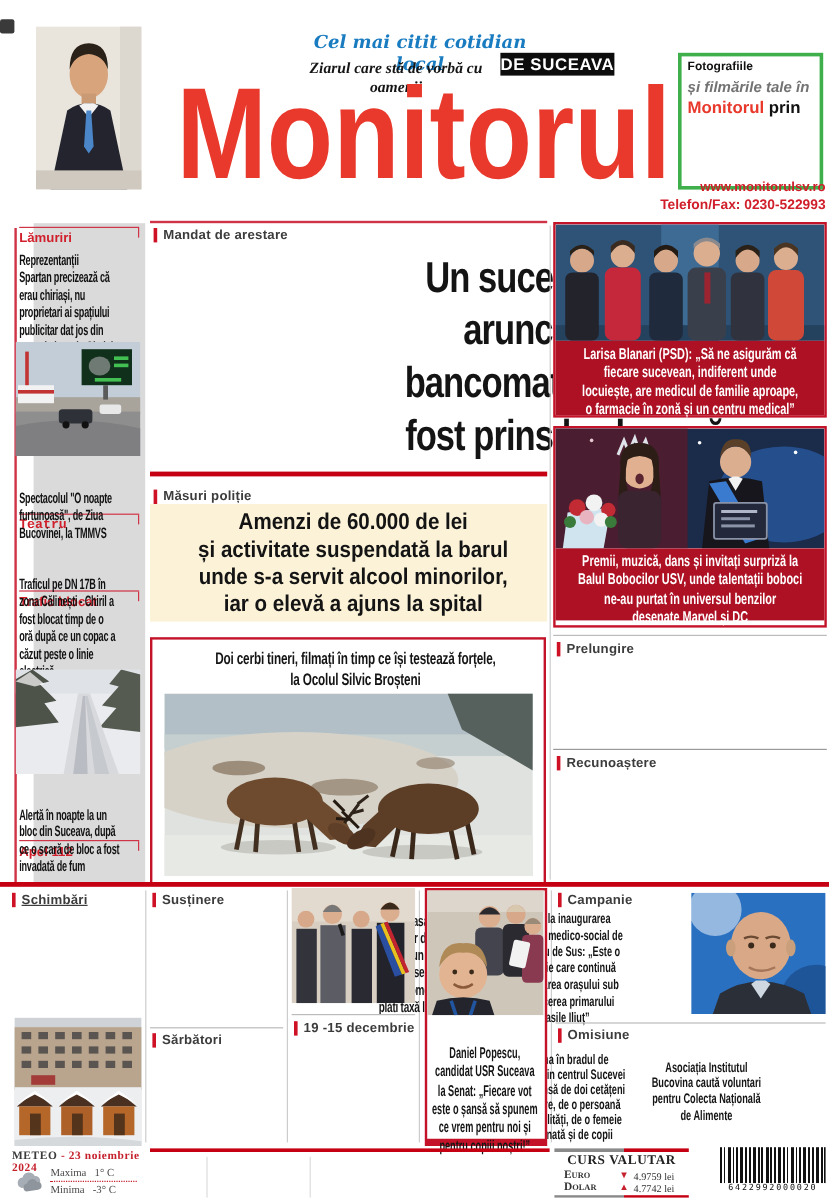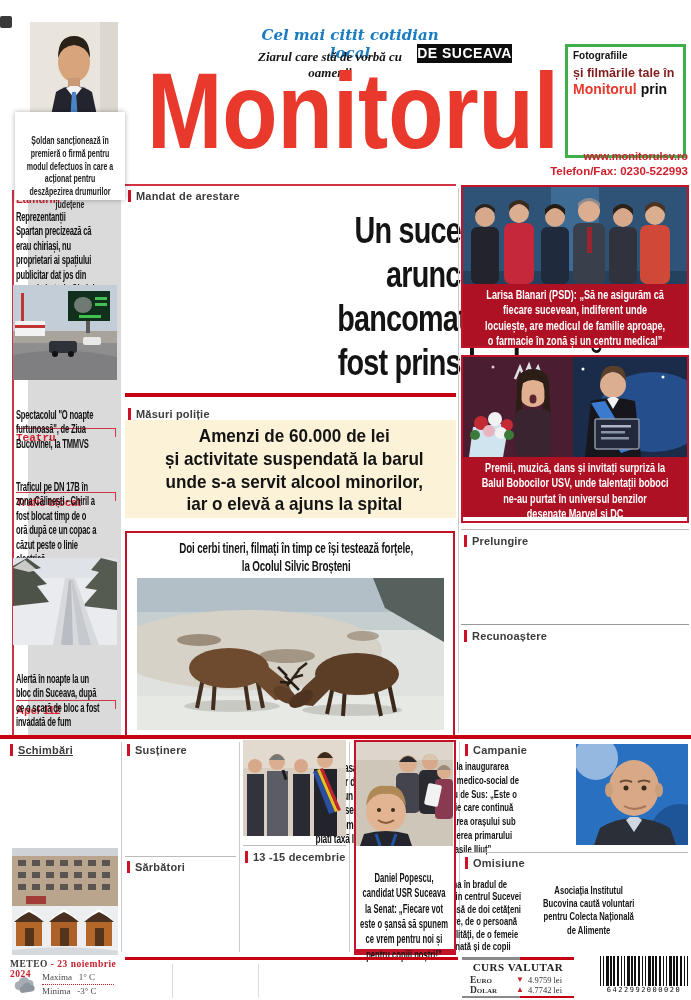--- a/index.html
+++ b/index.html
@@ -45,41 +45,33 @@
     <rect width="88" height="136" fill="#e9e5dd"></rect>
     <rect x="70" width="18" height="136" fill="#ddd8cf"></rect>
     <ellipse cx="44" cy="40" rx="16" ry="20" fill="#d7a47c"></ellipse>
     <path d="M28 36 Q28 14 44 14 Q60 14 60 36 Q56 24 44 23 Q32 24 28 36Z" fill="#2a2118"></path>
     <rect x="38" y="56" width="12" height="10" fill="#c99a74"></rect>
     <path d="M12 136 L26 70 Q34 64 44 64 Q54 64 62 70 L76 136 Z" fill="#23242e"></path>
     <path d="M36 66 L44 76 L52 66 L48 64 L40 64 Z" fill="#f2f2f2"></path>
     <path d="M42 70 L46 70 L48 100 L44 106 L40 100 Z" fill="#4a86c8"></path>
     <rect x="0" y="120" width="88" height="16" fill="#cfc9bf"></rect>
   </svg>
-  <div class="abs pre b ctr" style="left:15px;top:112px;width:106px;height:80px;background:#fff;box-shadow:0 0 5px rgba(0,0,0,.3);padding:4px 2px;z-index:3;">
-    <div class="sx67" style="font-size:10.5px;line-height:1.22;color:#222;white-space:pre-line;">Șoldan sancționează în
-premieră o firmă pentru
-modul defectuos în care a
-acționat pentru
-deszăpezirea drumurilor
-județene</div>
-  </div>
 
   <div class="abs ctr" style="left:250px;top:26px;width:200px;font-family:'DejaVu Serif',serif;font-style:italic;font-weight:bold;font-size:15px;color:#1a7cc0;">Cel mai citit cotidian local</div>
   <div class="abs ctr" style="left:235px;top:49px;width:190px;font-family:'Liberation Serif',serif;font-style:italic;font-weight:bold;font-size:13px;color:#151515;">Ziarul care stă de vorbă cu oamenii</div>
 
   <div class="abs ctr b" style="left:417px;top:44px;width:95px;height:19px;background:#0d0d0d;color:#fff;font-size:14px;line-height:19px;letter-spacing:.5px;">DE SUCEAVA</div>
 
   <svg class="abs" style="left:143px;top:48px;" width="420" height="112" viewBox="0 0 420 112">
     <text x="210" y="100" text-anchor="middle" font-family="Liberation Sans, sans-serif" font-weight="bold" font-size="108" fill="#e8392c" textLength="412" lengthAdjust="spacingAndGlyphs">Monitorul</text>
   </svg>
 
   <div class="abs" style="left:565px;top:44px;width:121px;height:114px;border:3px solid #3faf4c;background:#fff;box-sizing:border-box;">
     <div class="abs b" style="left:5px;top:3px;font-size:10px;color:#111;">Fotografiile</div>
-    <div class="abs b" style="left:5px;top:19px;font-size:12.5px;color:#7f1d1d;">și filmările tale în</div>
+    <div class="abs b" style="left:5px;top:19px;font-size:12.5px;color:#737373;font-style:italic;">și filmările tale în</div>
     <div class="abs b" style="left:5px;top:34px;font-size:14px;">
       <span style="color:#e8392c;">Monitorul</span><span style="color:#111;"> prin</span>
     </div>
   </div>
   <div class="abs b" style="left:540px;top:150px;width:148px;text-align:right;font-size:11px;color:#d01f2b;">www.monitorulsv.ro</div>
   <div class="abs b" style="left:520px;top:165px;width:168px;text-align:right;font-size:11.5px;color:#d01f2b;">Telefon/Fax: 0230-522993</div>
 
 
   <div class="abs" style="left:28px;top:186px;width:93px;height:551px;background:#dadada;"></div>
   <div class="abs" style="left:12px;top:190px;width:1.5px;height:545px;background:#cf3346;"></div>
@@ -378,21 +370,21 @@
       <circle cx="82" cy="20" r="8" fill="#dcae90"></circle>
         <path d="M74 18 Q82 6 90 18Z" fill="#3a2a1c"></path>
         <rect x="71" y="29" width="23" height="67" fill="#23232b"></rect>
     </g>
     <rect x="40" y="30" width="3" height="10" fill="#1a1a1a" transform="rotate(-18 41 35)"></rect>
     <polygon points="74,30 92,72 86,74 70,32" fill="#2a4ea0"></polygon>
     <polygon points="77,29 95,71 92,72 74,30" fill="#e8c020"></polygon>
     <polygon points="80,28 98,70 95,71 77,29" fill="#c22530"></polygon>
   </svg>
   <div class="abs hair" style="left:243px;top:845px;width:103px;"></div>
-  <div class="abs kicker" style="left:245px;top:851px;width:100px;">13 -15 decembrie</div>
+  <div class="abs kicker" style="left:245px;top:851px;width:100px;">19 -15 decembrie</div>
   <div class="abs pre b ctr sx67 small-head" style="left:243px;top:884px;line-height:1.15;">Asociația Institutul
 Bucovina caută voluntari
 pentru Colecta Națională
 de Alimente</div>
 
   <div class="abs" style="left:354px;top:740px;width:102px;height:215px;border:2.5px solid #c41328;border-bottom:6px solid #c41328;box-sizing:border-box;background:#fff;">
     <svg class="abs" style="left:0;top:0;" width="97" height="104" viewBox="0 0 97 104" preserveAspectRatio="none">
       <rect width="97" height="104" fill="#cfc6ba"></rect>
       <rect width="97" height="18" fill="#ddd6cc"></rect>
       <circle cx="52" cy="22" r="9" fill="#dcae90"></circle>

